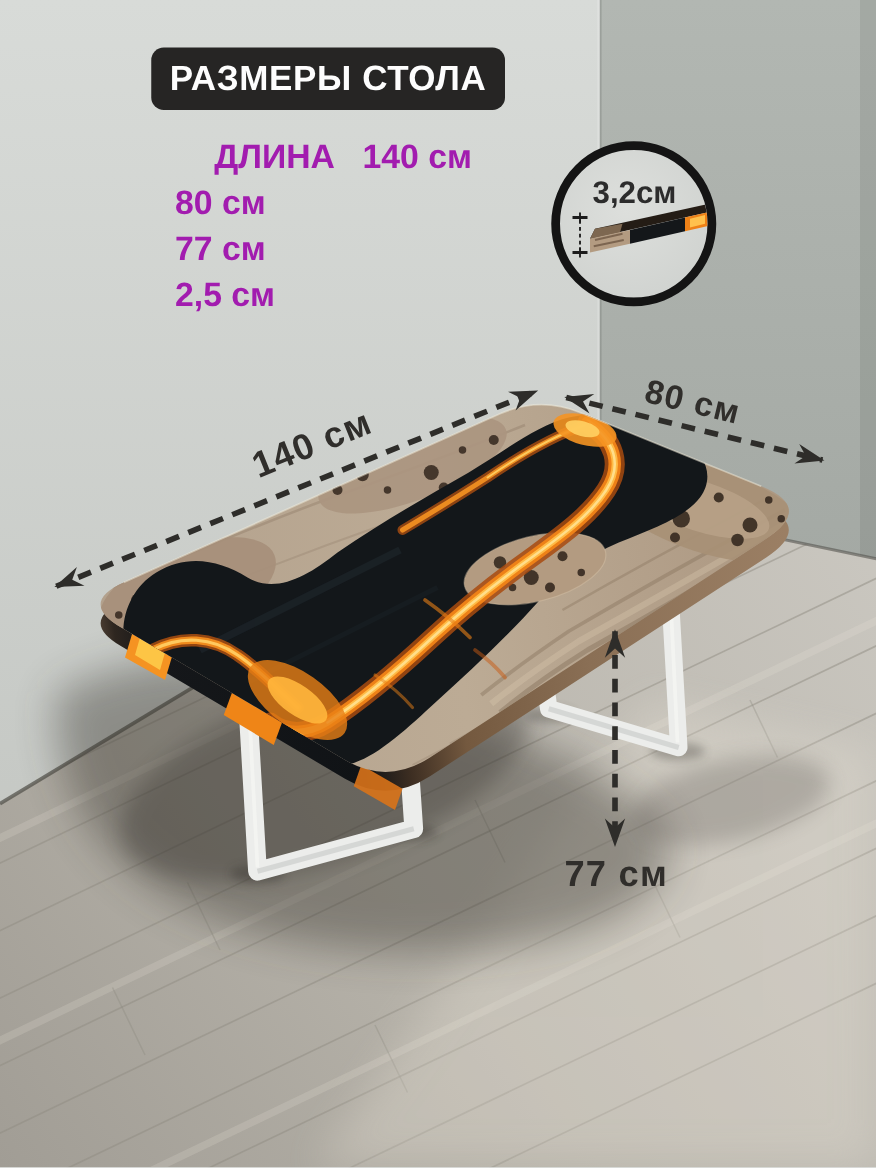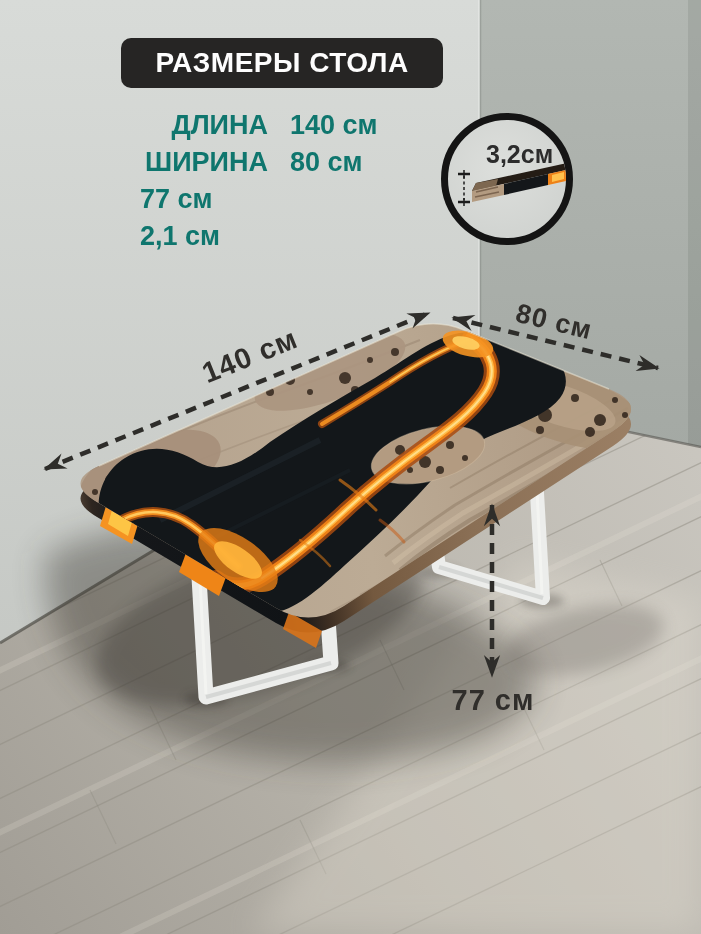--- a/index.html
+++ b/index.html
@@ -4,40 +4,40 @@
 <style>
   html,body{margin:0;padding:0;background:#e8e8e8;}
   .stage{
     position:relative;width:701px;height:934px;overflow:hidden;
     font-family:"Liberation Sans","DejaVu Sans",sans-serif;
     background:#cfd2cf;
   }
   .stage svg.scene{position:absolute;left:0;top:0;}
   
   .hdr{
-    position:absolute;left:121px;top:38px;width:322px;height:50px;
+    position:absolute;left:121px;top:38px;width:283px;height:50px;
     background:#262524;border-radius:10px;color:#fdfdfd;
     font-size:28px;font-weight:bold;letter-spacing:.5px;
     display:flex;align-items:center;justify-content:center;
   }
   
-  .specs{position:absolute;left:118px;top:107px;width:310px;color:#0f766e;}
+  .specs{position:absolute;left:118px;top:107px;width:310px;color:#a21caf;}
   .specs .row{display:flex;height:37px;align-items:center;font-size:27px;font-weight:600;}
   .specs .lab{width:150px;text-align:right;}
   .specs .val{margin-left:22px;white-space:nowrap;}
   
   .inset{
     position:absolute;left:441px;top:113px;width:118px;height:118px;
     border:7px solid #141414;border-radius:50%;
     background:radial-gradient(circle at 45% 40%, #dddfdc 0%, #cfd2cf 85%);
     overflow:hidden;
   }
   .inset svg{position:absolute;left:0;top:0;}
   .inset-label{
-    position:absolute;left:26px;top:20px;font-size:25px;font-weight:600;color:#2c2c2c;margin-left:12px;
+    position:absolute;left:26px;top:20px;font-size:25px;font-weight:600;color:#2c2c2c;
   }
   
   .dim{position:absolute;font-weight:600;color:#302e2b;white-space:nowrap;letter-spacing:1px;}
   .dim.len{left:250px;top:356px;font-size:29px;transform:translate(-50%,-50%) rotate(-22deg);}
   .dim.wid{left:554px;top:322px;font-size:27px;transform:translate(-50%,-50%) rotate(13.5deg);}
   .dim.hei{left:493px;top:700px;font-size:29px;transform:translate(-50%,-50%);}
 </style>
 </head>
 <body>
 
@@ -297,28 +297,27 @@
   <div class="hdr">
     <span>РАЗМЕРЫ СТОЛА</span>
   </div>
 
   <div class="specs">
     <div class="row">
       <span class="lab">ДЛИНА</span>
       <span class="val">140 см</span>
     </div>
     <div class="row">
-      <span class="lab">ШИРИНА</span>
       <span class="val">80 см</span>
     </div>
     <div class="row">
       <span class="val">77 см</span>
     </div>
     <div class="row">
-      <span class="val">2,1 см</span>
+      <span class="val">2,5 см</span>
     </div>
   </div>
 
   <div class="inset">
     <svg width="118" height="118" viewBox="0 0 118 118">
 
       <polygon points="24,71 122,49 119,43 28,63" fill="#241c15"></polygon>
       <polygon points="24,71 48,66 50,59 28,63" fill="#7d6750"></polygon>
 
       <polygon points="24,71 56,64 56,75 24,82" fill="#b39b81"></polygon>

